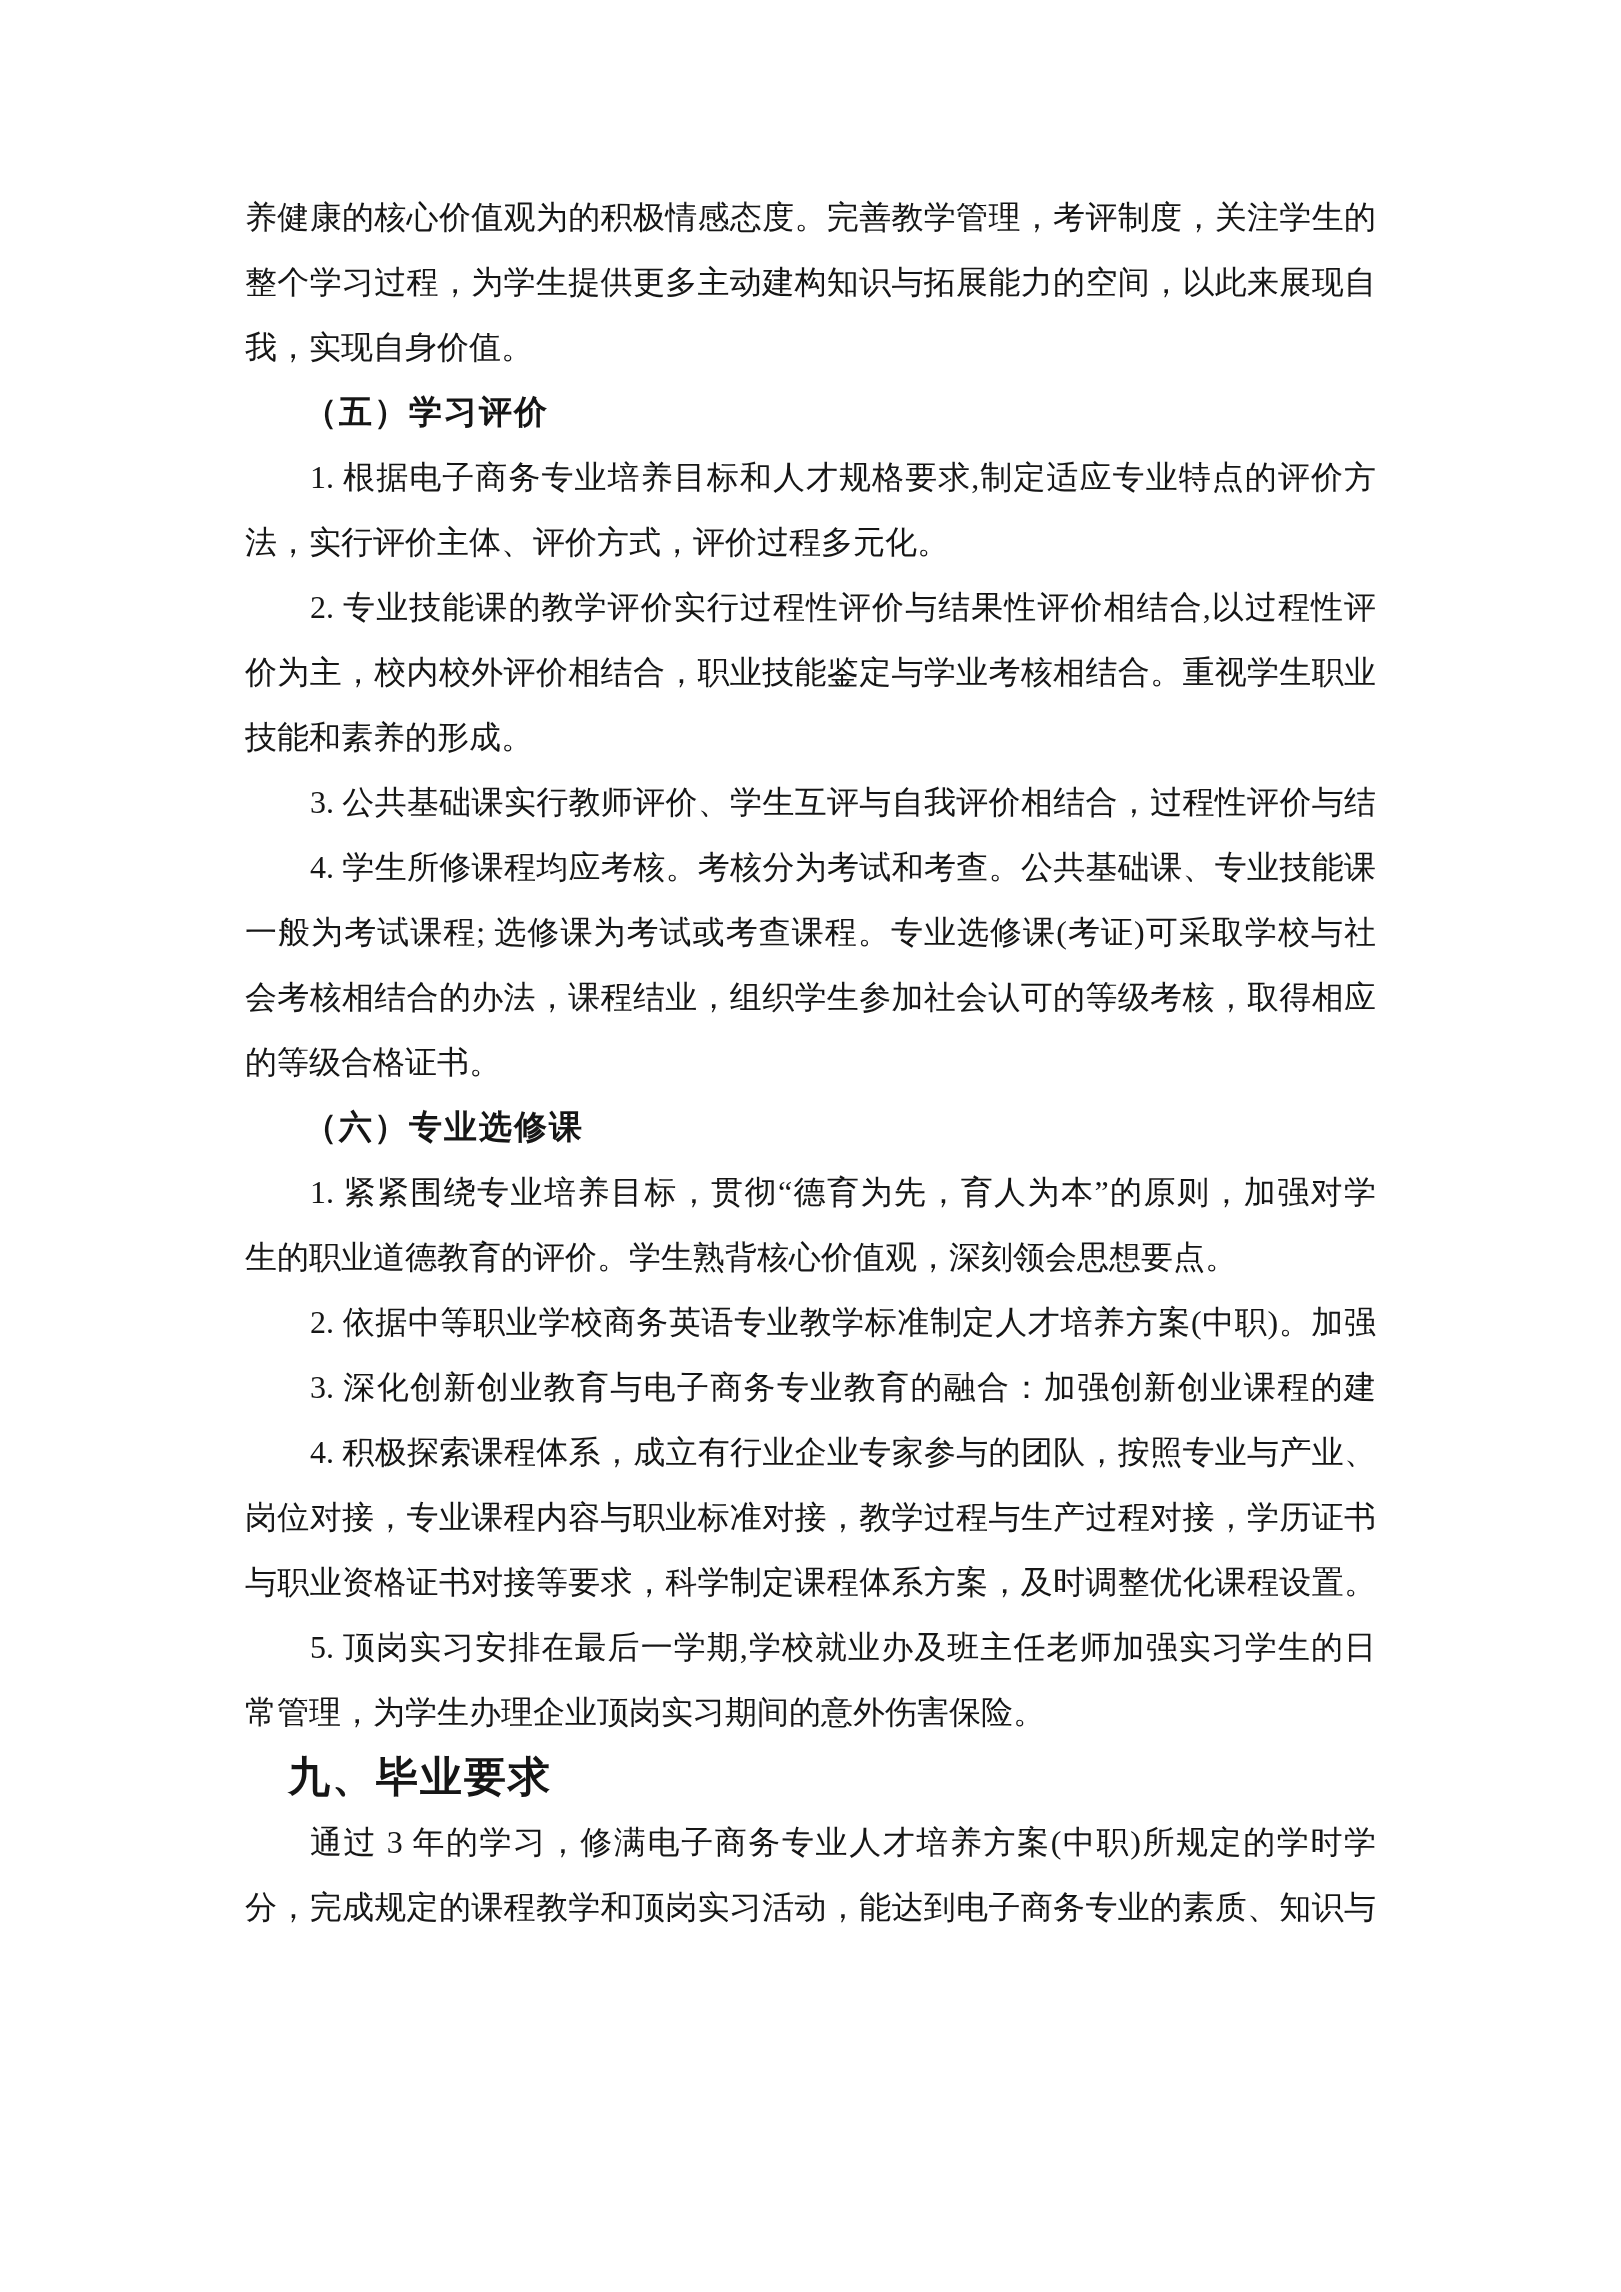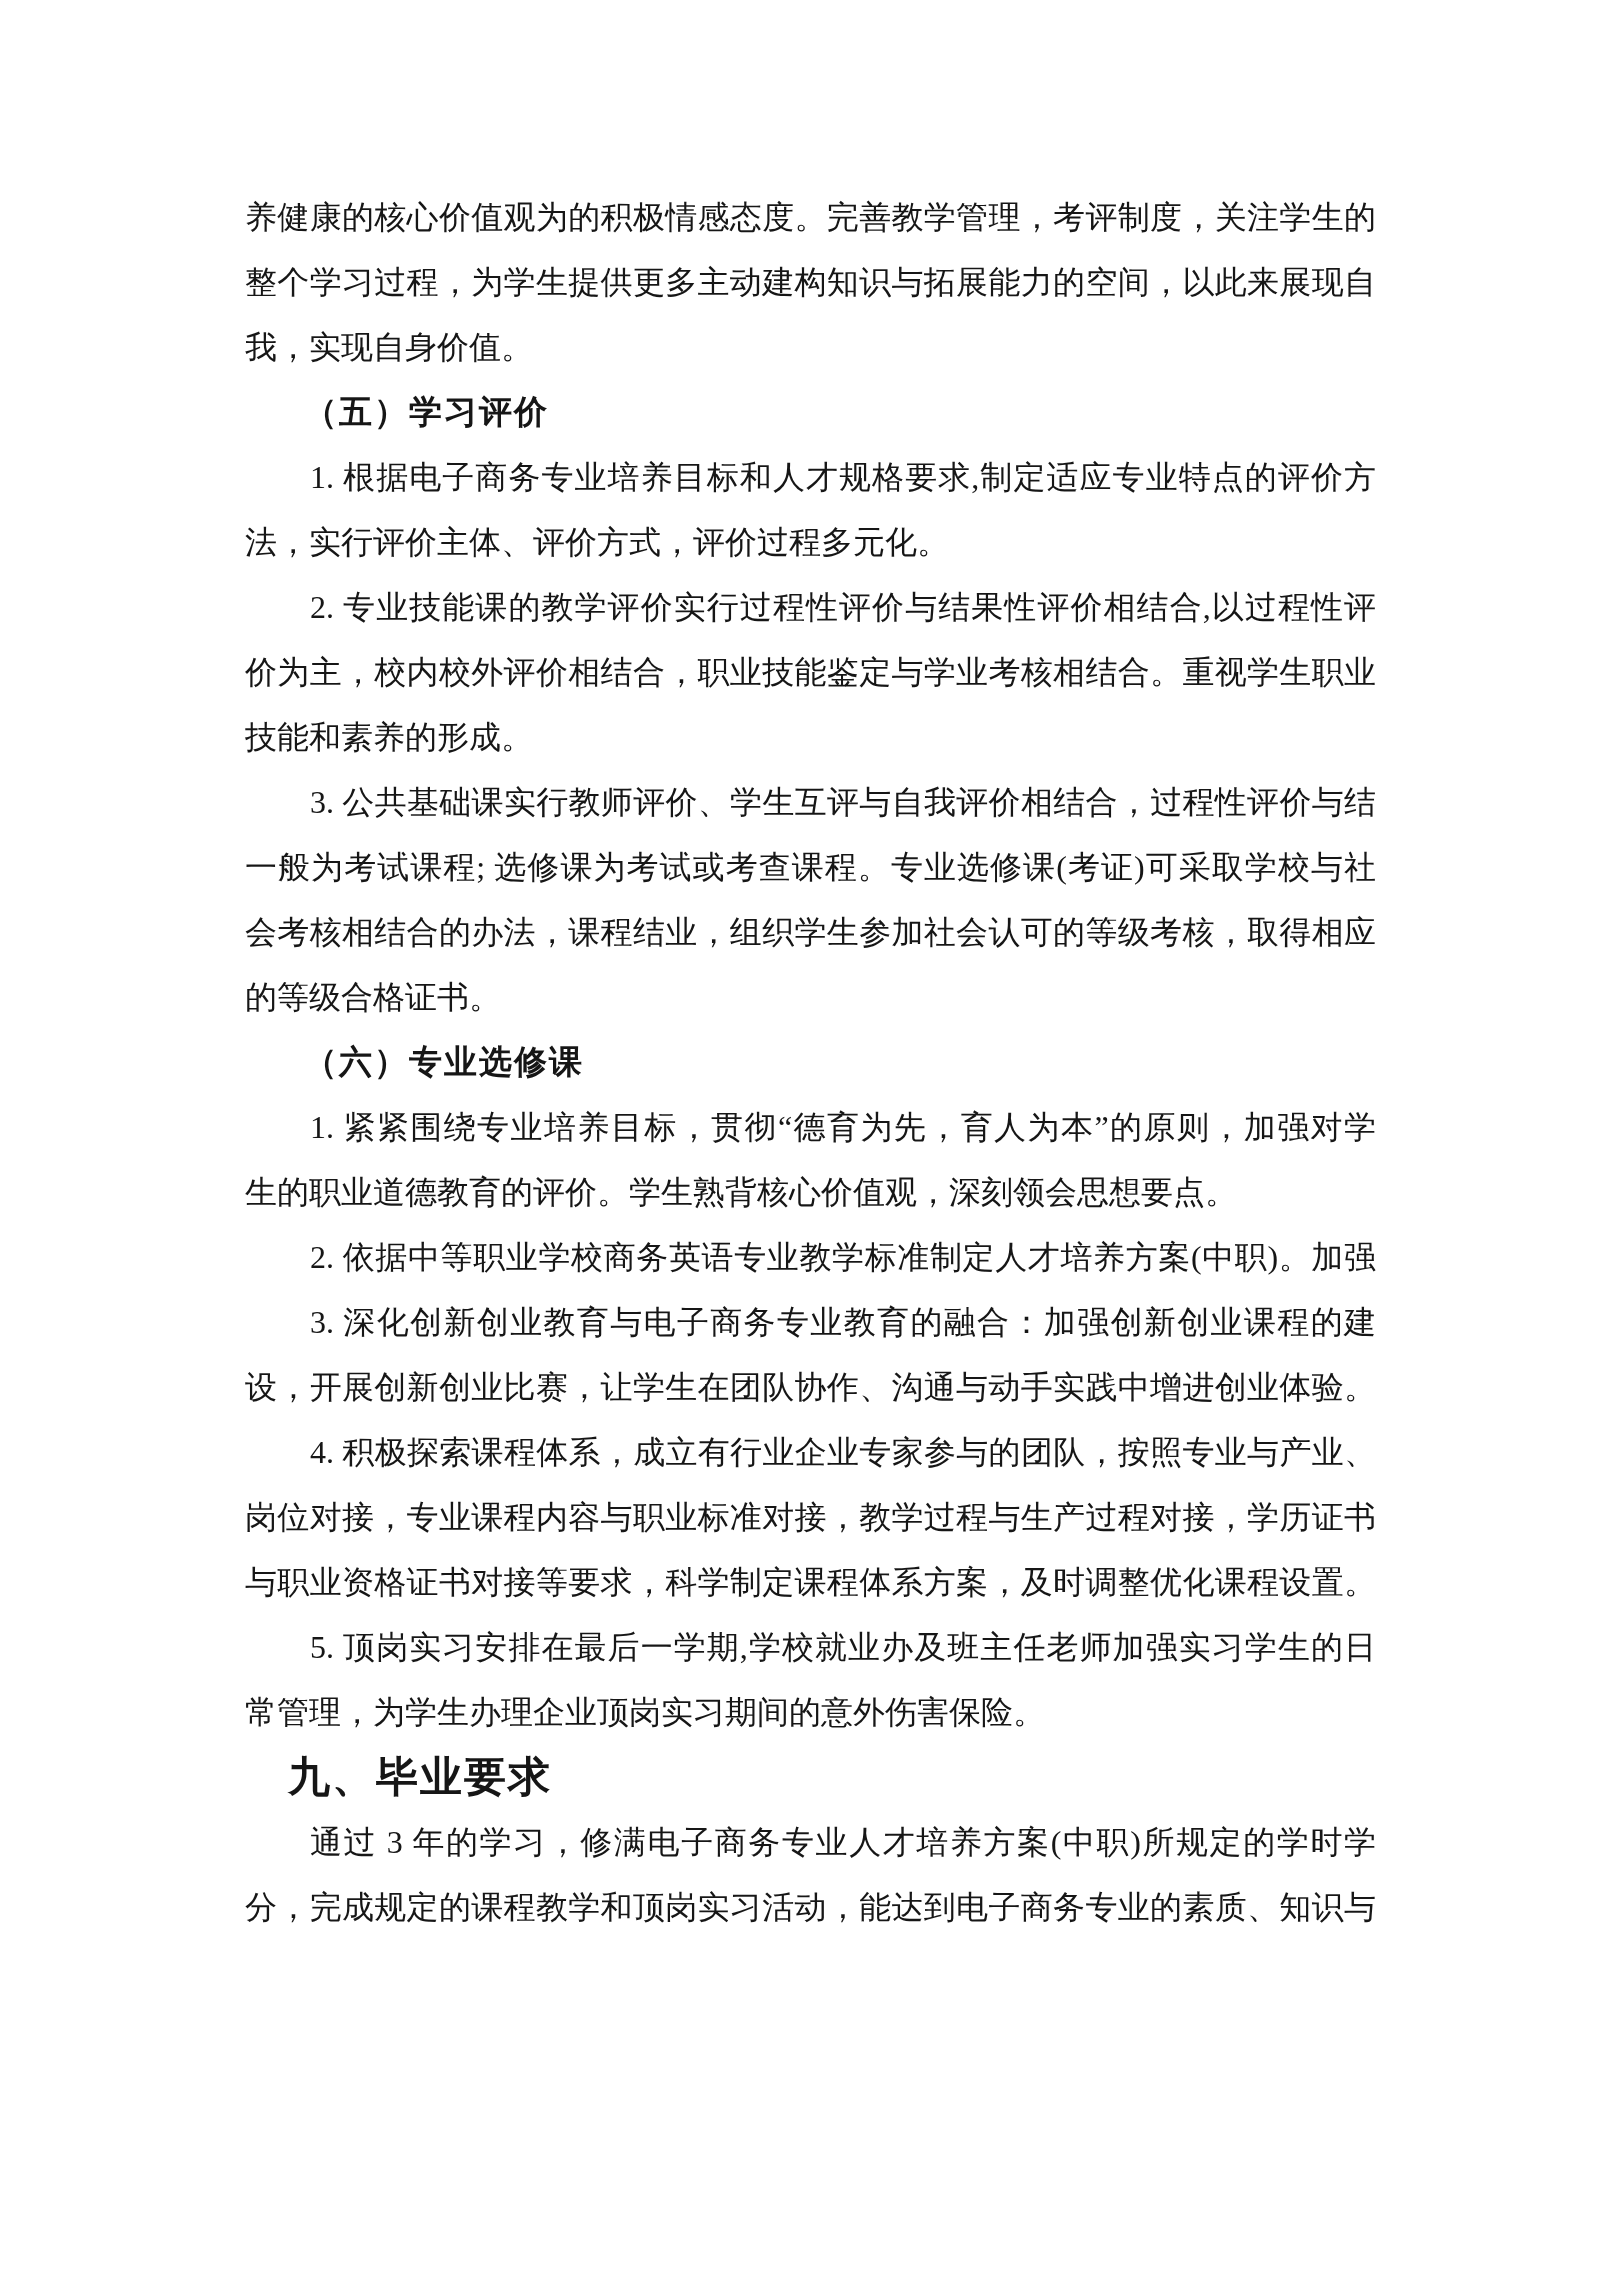--- a/index.html
+++ b/index.html
@@ -68,29 +68,29 @@
   <div class="line body fill">养健康的核心价值观为的积极情感态度。完善教学管理，考评制度，关注学生的</div>
       <div class="line body fill">整个学习过程，为学生提供更多主动建构知识与拓展能力的空间，以此来展现自</div>
       <div class="line body">我，实现自身价值。</div>
       <div class="line heading">（五）学习评价</div>
       <div class="line body indent fill">1. 根据电子商务专业培养目标和人才规格要求,制定适应专业特点的评价方</div>
       <div class="line body">法，实行评价主体、评价方式，评价过程多元化。</div>
       <div class="line body indent fill">2. 专业技能课的教学评价实行过程性评价与结果性评价相结合,以过程性评</div>
       <div class="line body fill">价为主，校内校外评价相结合，职业技能鉴定与学业考核相结合。重视学生职业</div>
       <div class="line body">技能和素养的形成。</div>
       <div class="line body indent fill">3. 公共基础课实行教师评价、学生互评与自我评价相结合，过程性评价与结</div>
+      <div class="line body indent fill">4. 学生所修课程均应考核。考核分为考试和考查。公共基础课、专业技能课</div>
       <div class="line body fill">一般为考试课程; 选修课为考试或考查课程。专业选修课(考证)可采取学校与社</div>
       <div class="line body fill">会考核相结合的办法，课程结业，组织学生参加社会认可的等级考核，取得相应</div>
       <div class="line body">的等级合格证书。</div>
       <div class="line heading">（六）专业选修课</div>
       <div class="line body indent fill">1. 紧紧围绕专业培养目标，贯彻“德育为先，育人为本”的原则，加强对学</div>
       <div class="line body">生的职业道德教育的评价。学生熟背核心价值观，深刻领会思想要点。</div>
       <div class="line body indent fill">2. 依据中等职业学校商务英语专业教学标准制定人才培养方案(中职)。加强</div>
       <div class="line body indent fill">3. 深化创新创业教育与电子商务专业教育的融合：加强创新创业课程的建</div>
-      <div class="line body fill">设，开展创新创业比赛，让学生在团队协作、沟通与动手实践中增进创业体验。</div>
       <div class="line body indent fill">4. 积极探索课程体系，成立有行业企业专家参与的团队，按照专业与产业、</div>
       <div class="line body fill">岗位对接，专业课程内容与职业标准对接，教学过程与生产过程对接，学历证书</div>
       <div class="line body fill">与职业资格证书对接等要求，科学制定课程体系方案，及时调整优化课程设置。</div>
       <div class="line body indent fill">5. 顶岗实习安排在最后一学期,学校就业办及班主任老师加强实习学生的日</div>
       <div class="line body">常管理，为学生办理企业顶岗实习期间的意外伤害保险。</div>
       <div class="line heading-big">九、毕业要求</div>
       <div class="line body indent fill">通过 3 年的学习，修满电子商务专业人才培养方案(中职)所规定的学时学</div>
       <div class="line body fill">分，完成规定的课程教学和顶岗实习活动，能达到电子商务专业的素质、知识与</div>
     </div>
 

